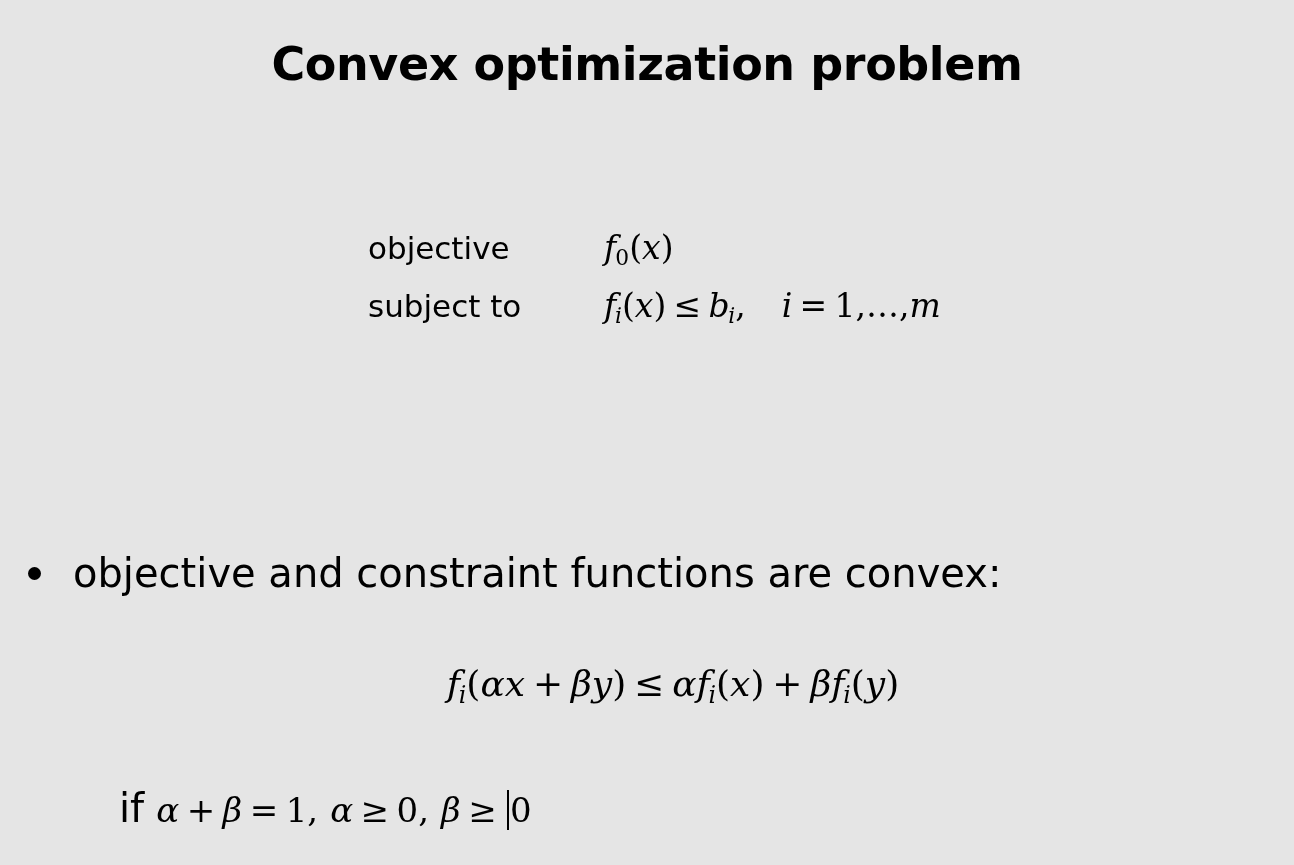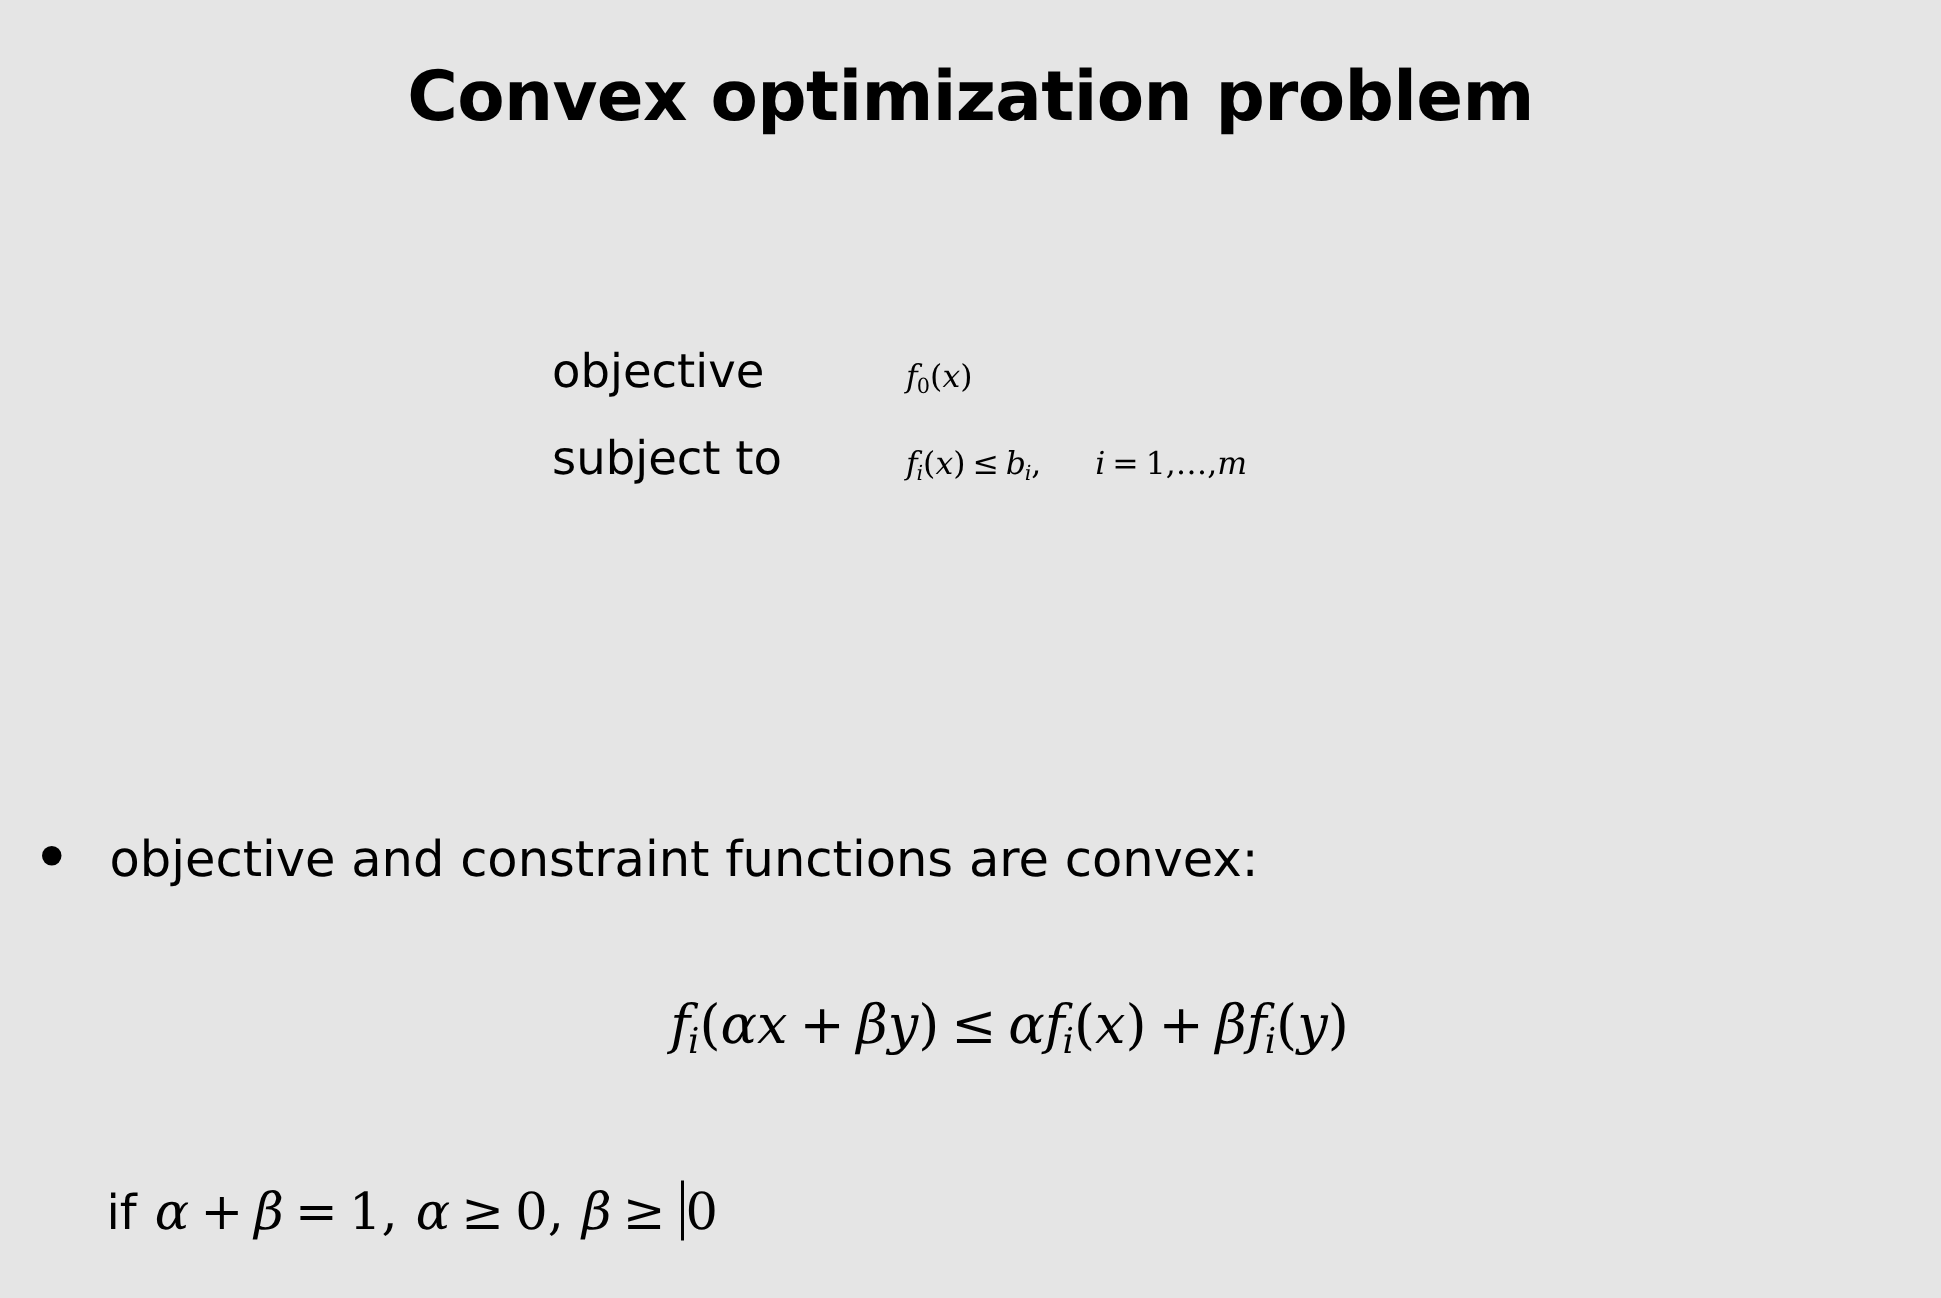--- a/index.html
+++ b/index.html
@@ -90,21 +90,21 @@
   .problem-label {
     font-family: "DejaVu Sans", sans-serif;
     font-size: 31px;
     line-height: 40px;
     width: 236px;
     flex: 0 0 236px;
     white-space: nowrap;
     color: #000;
   }
   .problem-expr {
-    font-size: 21px;
+    font-size: 33px;
     line-height: 40px;
     white-space: nowrap;
     color: #000;
   }
   .gap-wide {
     display: inline-block;
     width: 36px;
   }
 
   
@@ -120,21 +120,21 @@
     height: 13px;
     border-radius: 50%;
     background: #000;
     flex: 0 0 13px;
     position: relative;
     top: -7px;
     margin-right: 32px;
   }
   .bullet-text {
     font-family: "DejaVu Sans", sans-serif;
-    font-size: 33px;
+    font-size: 40px;
     line-height: 42px;
     white-space: nowrap;
     color: #000;
   }
 
   
   .display-equation {
     position: absolute;
     left: 0;
     right: 0;
@@ -154,21 +154,22 @@
   .condition-line {
     position: absolute;
     left: 71px;
     top: 784px;
     font-size: 34px;
     line-height: 48px;
     white-space: nowrap;
     color: #000;
   }
   .condition-line .txt {
-    font-size: 32px;
+    font-size: 40px;
+    margin-left: 48px;
   }
 
   
   .text-caret {
     display: inline-block;
     width: 2px;
     height: 40px;
     background: #000;
     vertical-align: -8px;
     margin: 0 1px 0 3px;

